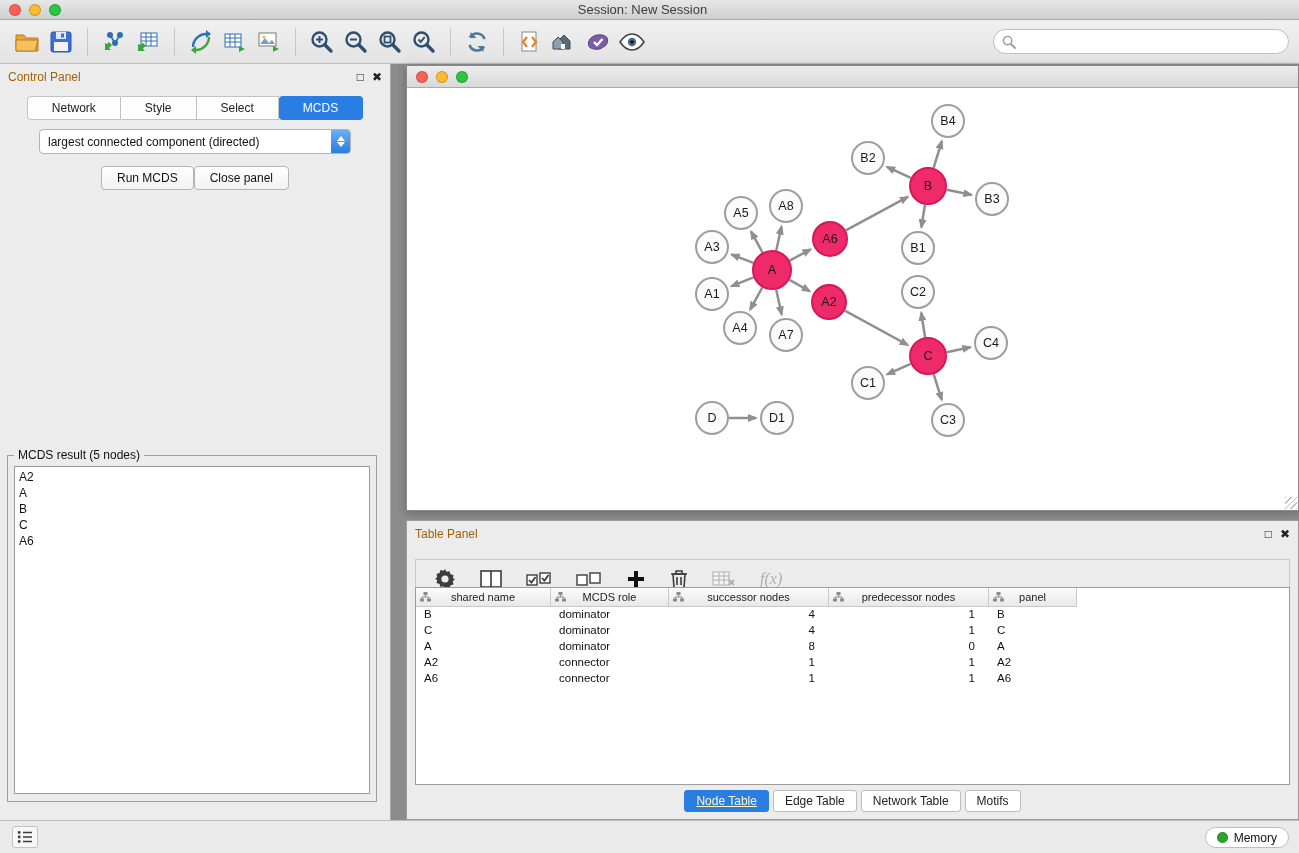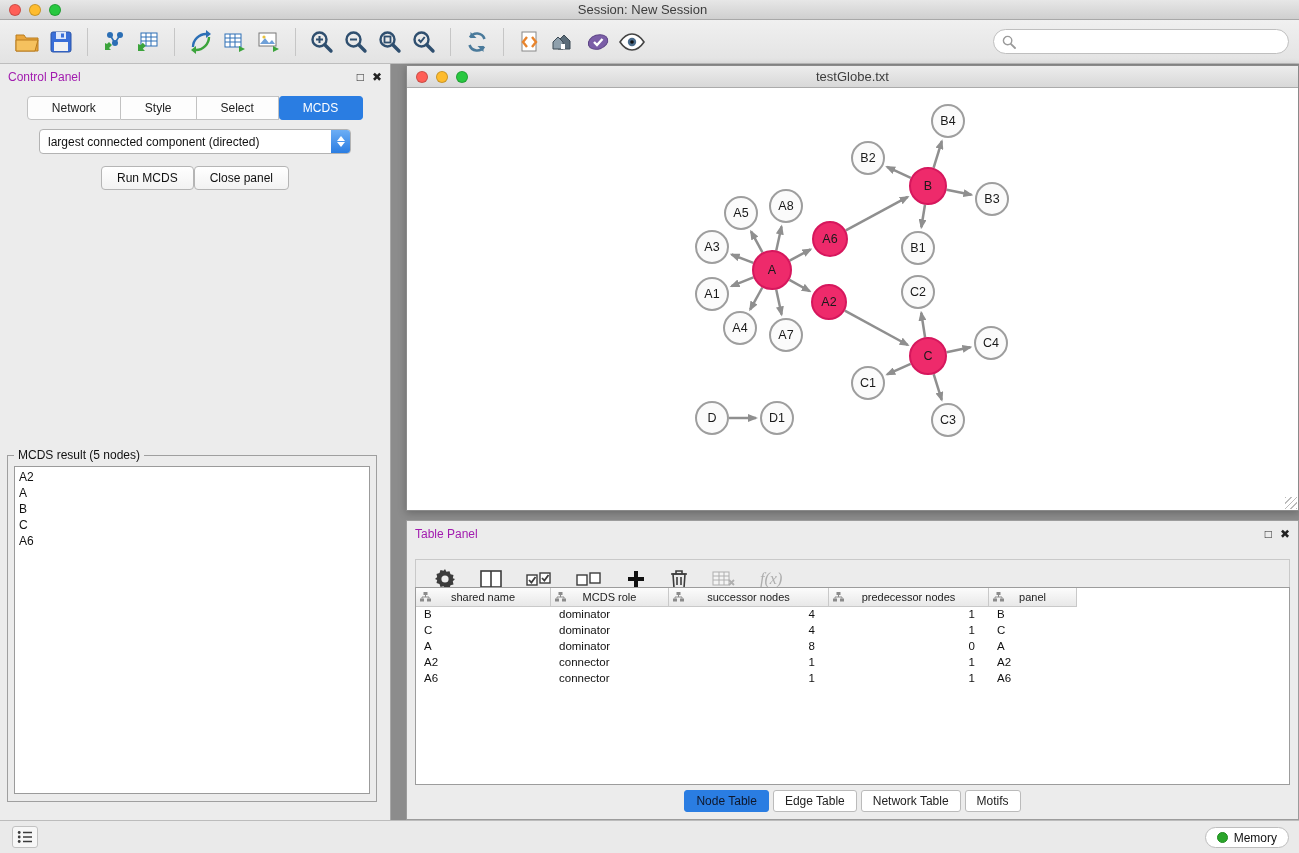--- a/index.html
+++ b/index.html
@@ -22,21 +22,21 @@
   .tbicon { width:34px; height:32px; display:flex; align-items:center; justify-content:center; cursor:pointer; }
   .sep { width:1px; height:28px; background:#c6c6c6; margin:0 9px; }
   .searchbox { position:absolute; right:10px; top:9px; width:296px; height:25px; background:#fff;
     border:1px solid #bfbfbf; border-radius:13px; display:flex; align-items:center; padding-left:8px; }
   .searchbox input { border:none; outline:none; flex:1; font-size:12px; background:transparent; margin-left:4px; }
 
   
   .control-panel { position:absolute; top:64px; left:0; width:391px; height:756px;
     background:#ececec; border-right:1px solid #a8a8a8; }
   .panel-header { height:26px; display:flex; align-items:center; padding:0 8px; }
-  .panel-header .ph-title { font-size:12px; color:#a21caf; flex:1; }
+  .panel-header .ph-title { font-size:12px; color:#a16207; flex:1; }
   .winbtn { font-size:12px; color:#222; margin-left:8px; cursor:pointer; line-height:1; }
   .tabs-row { display:flex; justify-content:center; margin-top:6px; }
   .tab { font-size:12px; padding:4px 24px; background:#fdfdfd; border:1px solid #c2c2c2;
     border-left-width:0; color:#222; cursor:pointer; }
   .tab:first-child { border-left-width:1px; border-radius:4px 0 0 4px; }
   .tab:last-child { border-radius:0 4px 4px 0; }
   .tab.active { background:#2a7de2; border-color:#2a7de2; color:#fff; border-radius:4px; }
   .opt-label { text-align:center; font-size:12px; color:#111; margin-top:22px; }
   .dropdown { position:relative; width:312px; height:25px; margin:9px auto 0; background:#fff;
     border:1px solid #b3b3b3; border-radius:4px; display:flex; align-items:center; cursor:pointer; }
@@ -80,21 +80,21 @@
   .thead { display:flex; height:19px; }
   .th { position:relative; display:flex; align-items:center; justify-content:center;
     background:linear-gradient(#fcfcfc,#e8e8e8); border-right:1px solid #c9c9c9; border-bottom:1px solid #c9c9c9;
     font-size:11px; color:#222; }
   .th .hier { position:absolute; left:4px; top:4px; }
   .trow { display:flex; height:16px; }
   .td { font-size:11.5px; color:#111; padding:1px 8px 0; white-space:nowrap; overflow:hidden; }
   .td.num { text-align:right; padding-right:14px; }
   .bottom-tabs { position:absolute; left:0; right:0; bottom:7px; display:flex; justify-content:center; gap:4px; }
   .btab { font-size:12px; padding:3px 11px; background:#fff; border:1px solid #bbb; border-radius:3px; color:#222; cursor:pointer; }
-  .btab.active { background:#2a7de2; border-color:#2a7de2; color:#0f172a; }
+  .btab.active { background:#2a7de2; border-color:#2a7de2; color:#fef9c3;text-decoration:underline; }
 
   
   .statusbar { position:absolute; left:0; bottom:0; width:100%; height:33px;
     background:#eaeaea; border-top:1px solid #bcbcbc; display:flex; align-items:center; }
   .status-left { margin-left:12px; width:26px; height:22px; border:1px solid #c2c2c2; border-radius:3px;
     background:#f7f7f7; display:flex; align-items:center; justify-content:center; cursor:pointer; }
   .memory-btn { position:absolute; right:10px; top:6px; height:21px; background:#fff;
     border:1px solid #bdbdbd; border-radius:11px; display:flex; align-items:center; gap:6px;
     padding:0 11px; cursor:pointer; }
   .memory-dot { width:11px; height:11px; border-radius:50%; background:#2aa52a; border:1px solid #1f8a1f; }
@@ -280,21 +280,20 @@
     </div>
   </div>
 
   <div class="net-window">
     <div class="net-titlebar">
       <div class="lights">
         <div class="light red"></div>
         <div class="light yellow"></div>
         <div class="light green"></div>
       </div>
-      <div class="title">testGlobe.txt</div>
     </div>
     <div class="net-canvas">
       <svg id="graph-svg" width="891" height="422" viewBox="0 0 891 422">
         <defs>
           <marker id="arrow" viewBox="0 0 10 8" refX="8" refY="4" markerWidth="10" markerHeight="8" orient="auto" markerUnits="userSpaceOnUse">
             <path d="M0 0L10 4L0 8Z" fill="#8f8f8f"></path>
           </marker>
         </defs>
         <g id="edges-layer">
             <line x1="346.4304661822948" y1="189.42781352708207" x2="324.4980105085904" y2="198.20079579656382" stroke="#8f8f8f" stroke-width="2.5" marker-end="url(#arrow)"></line>

